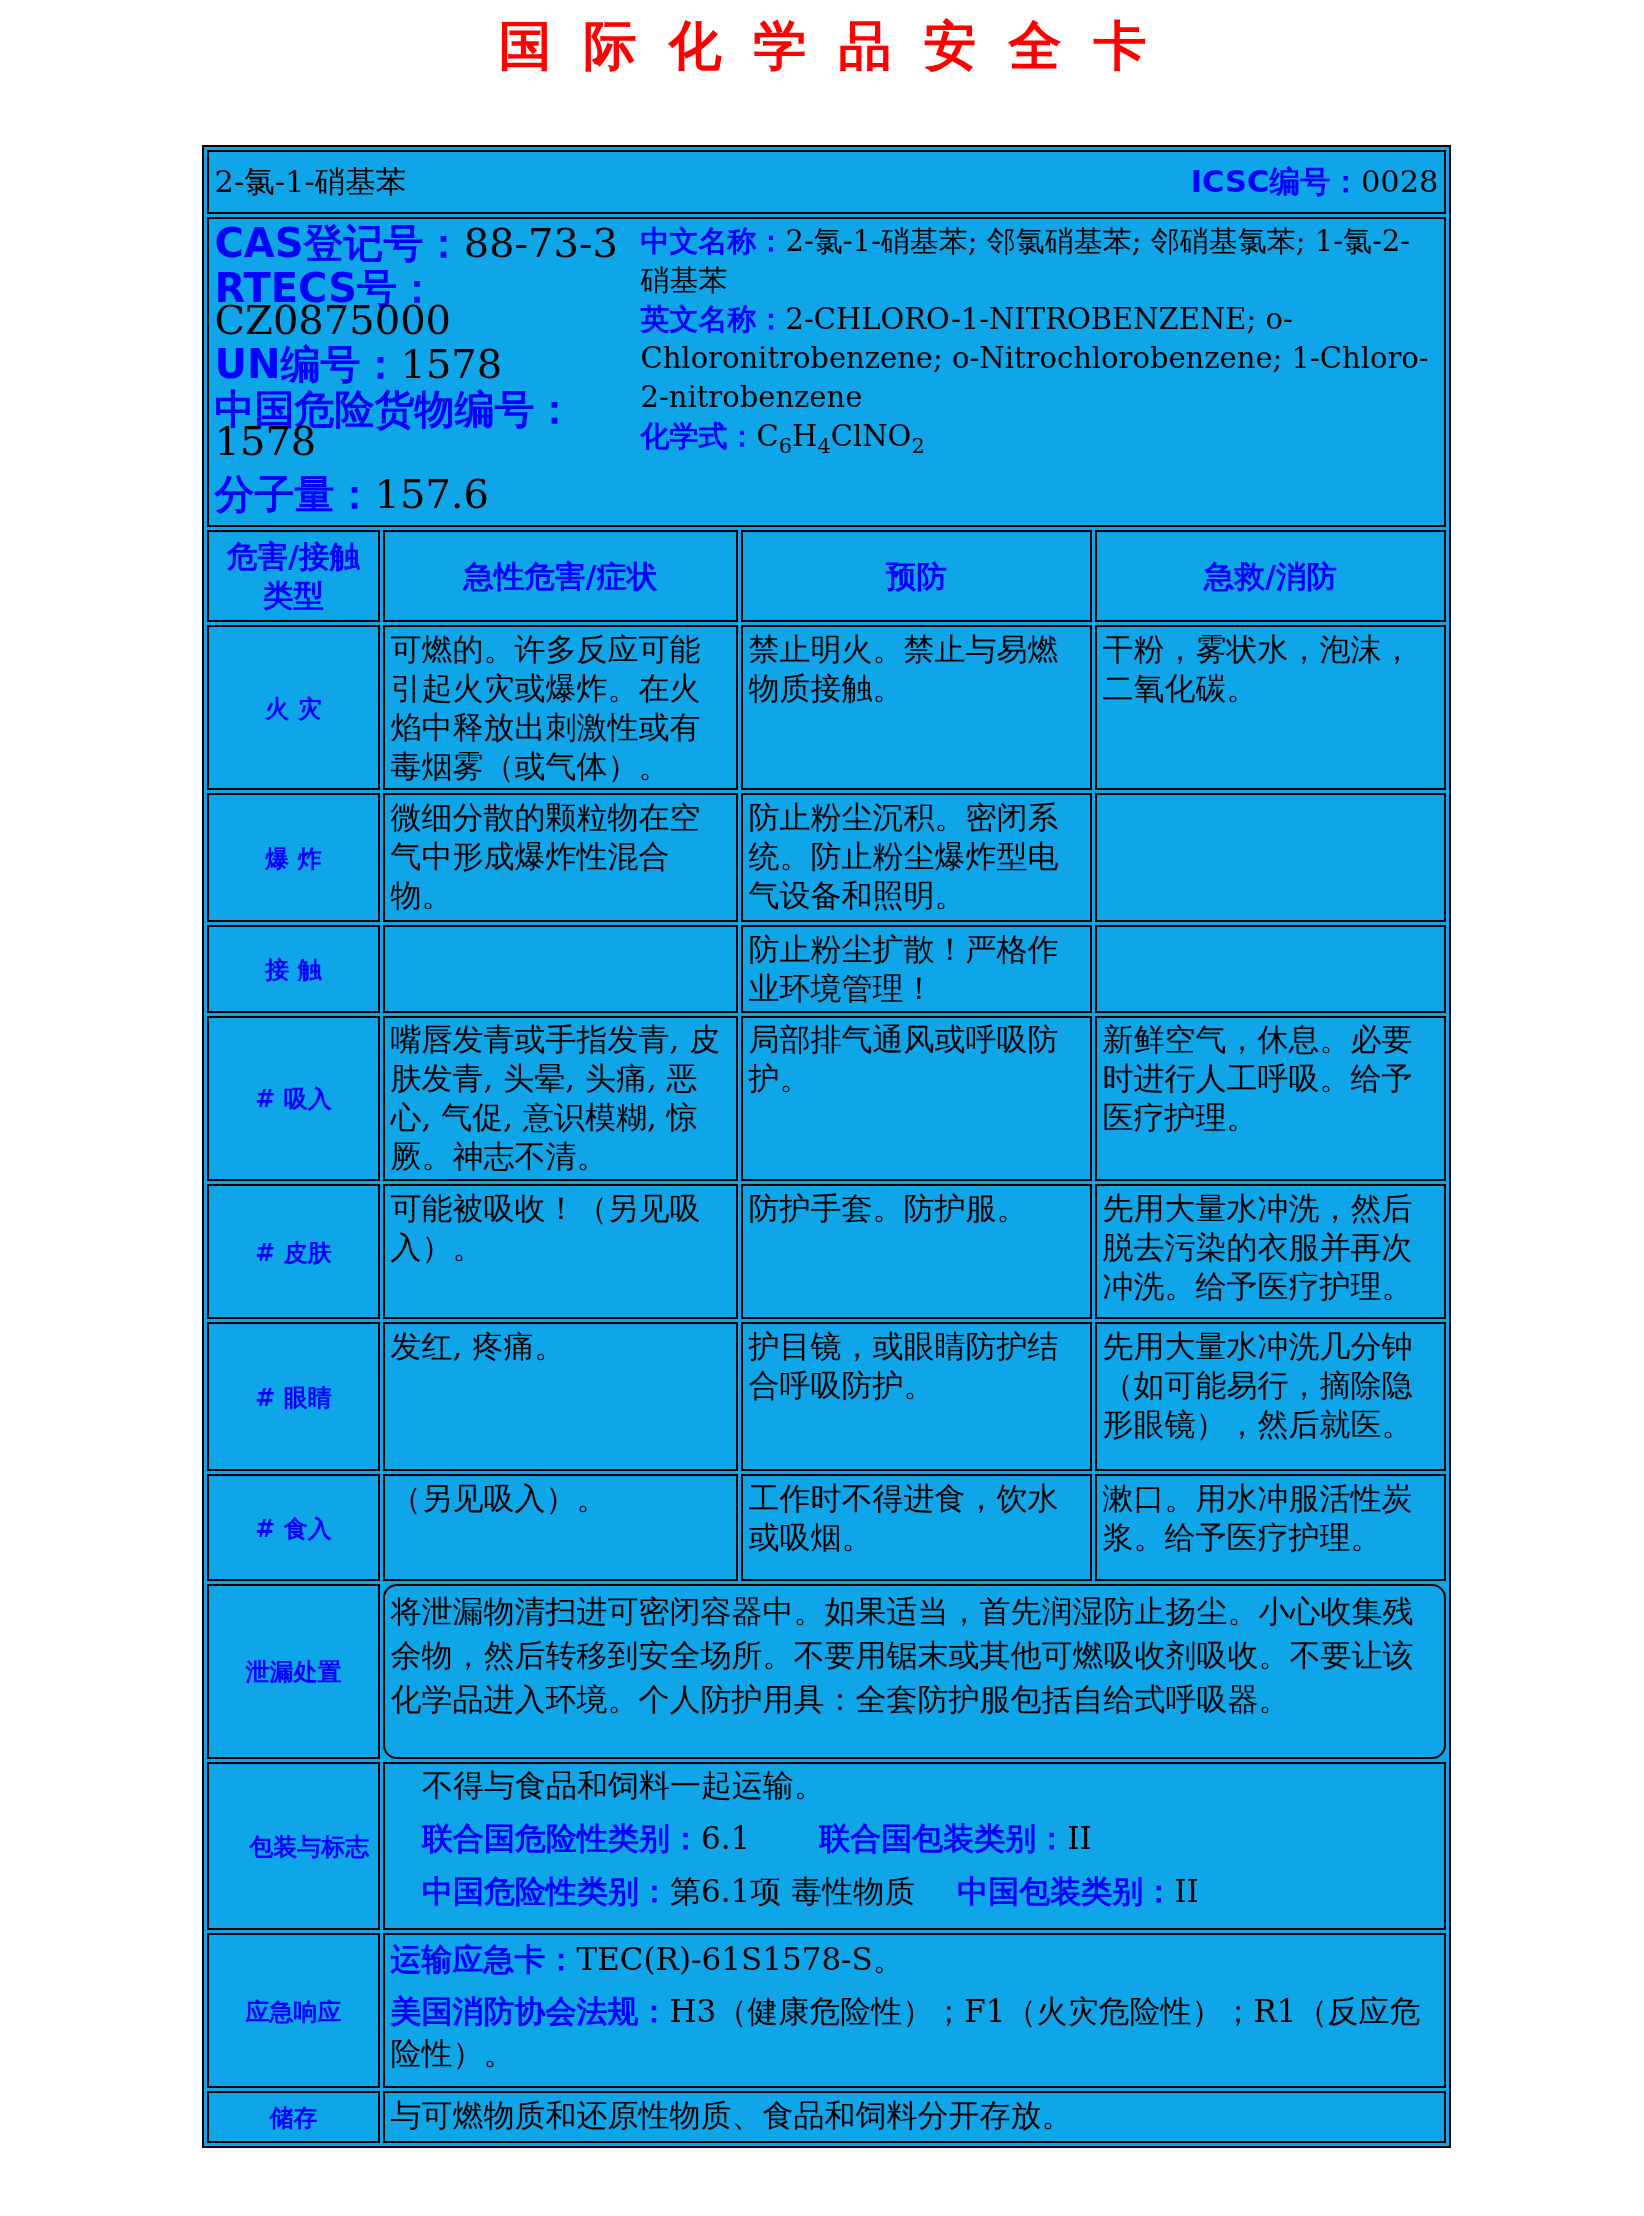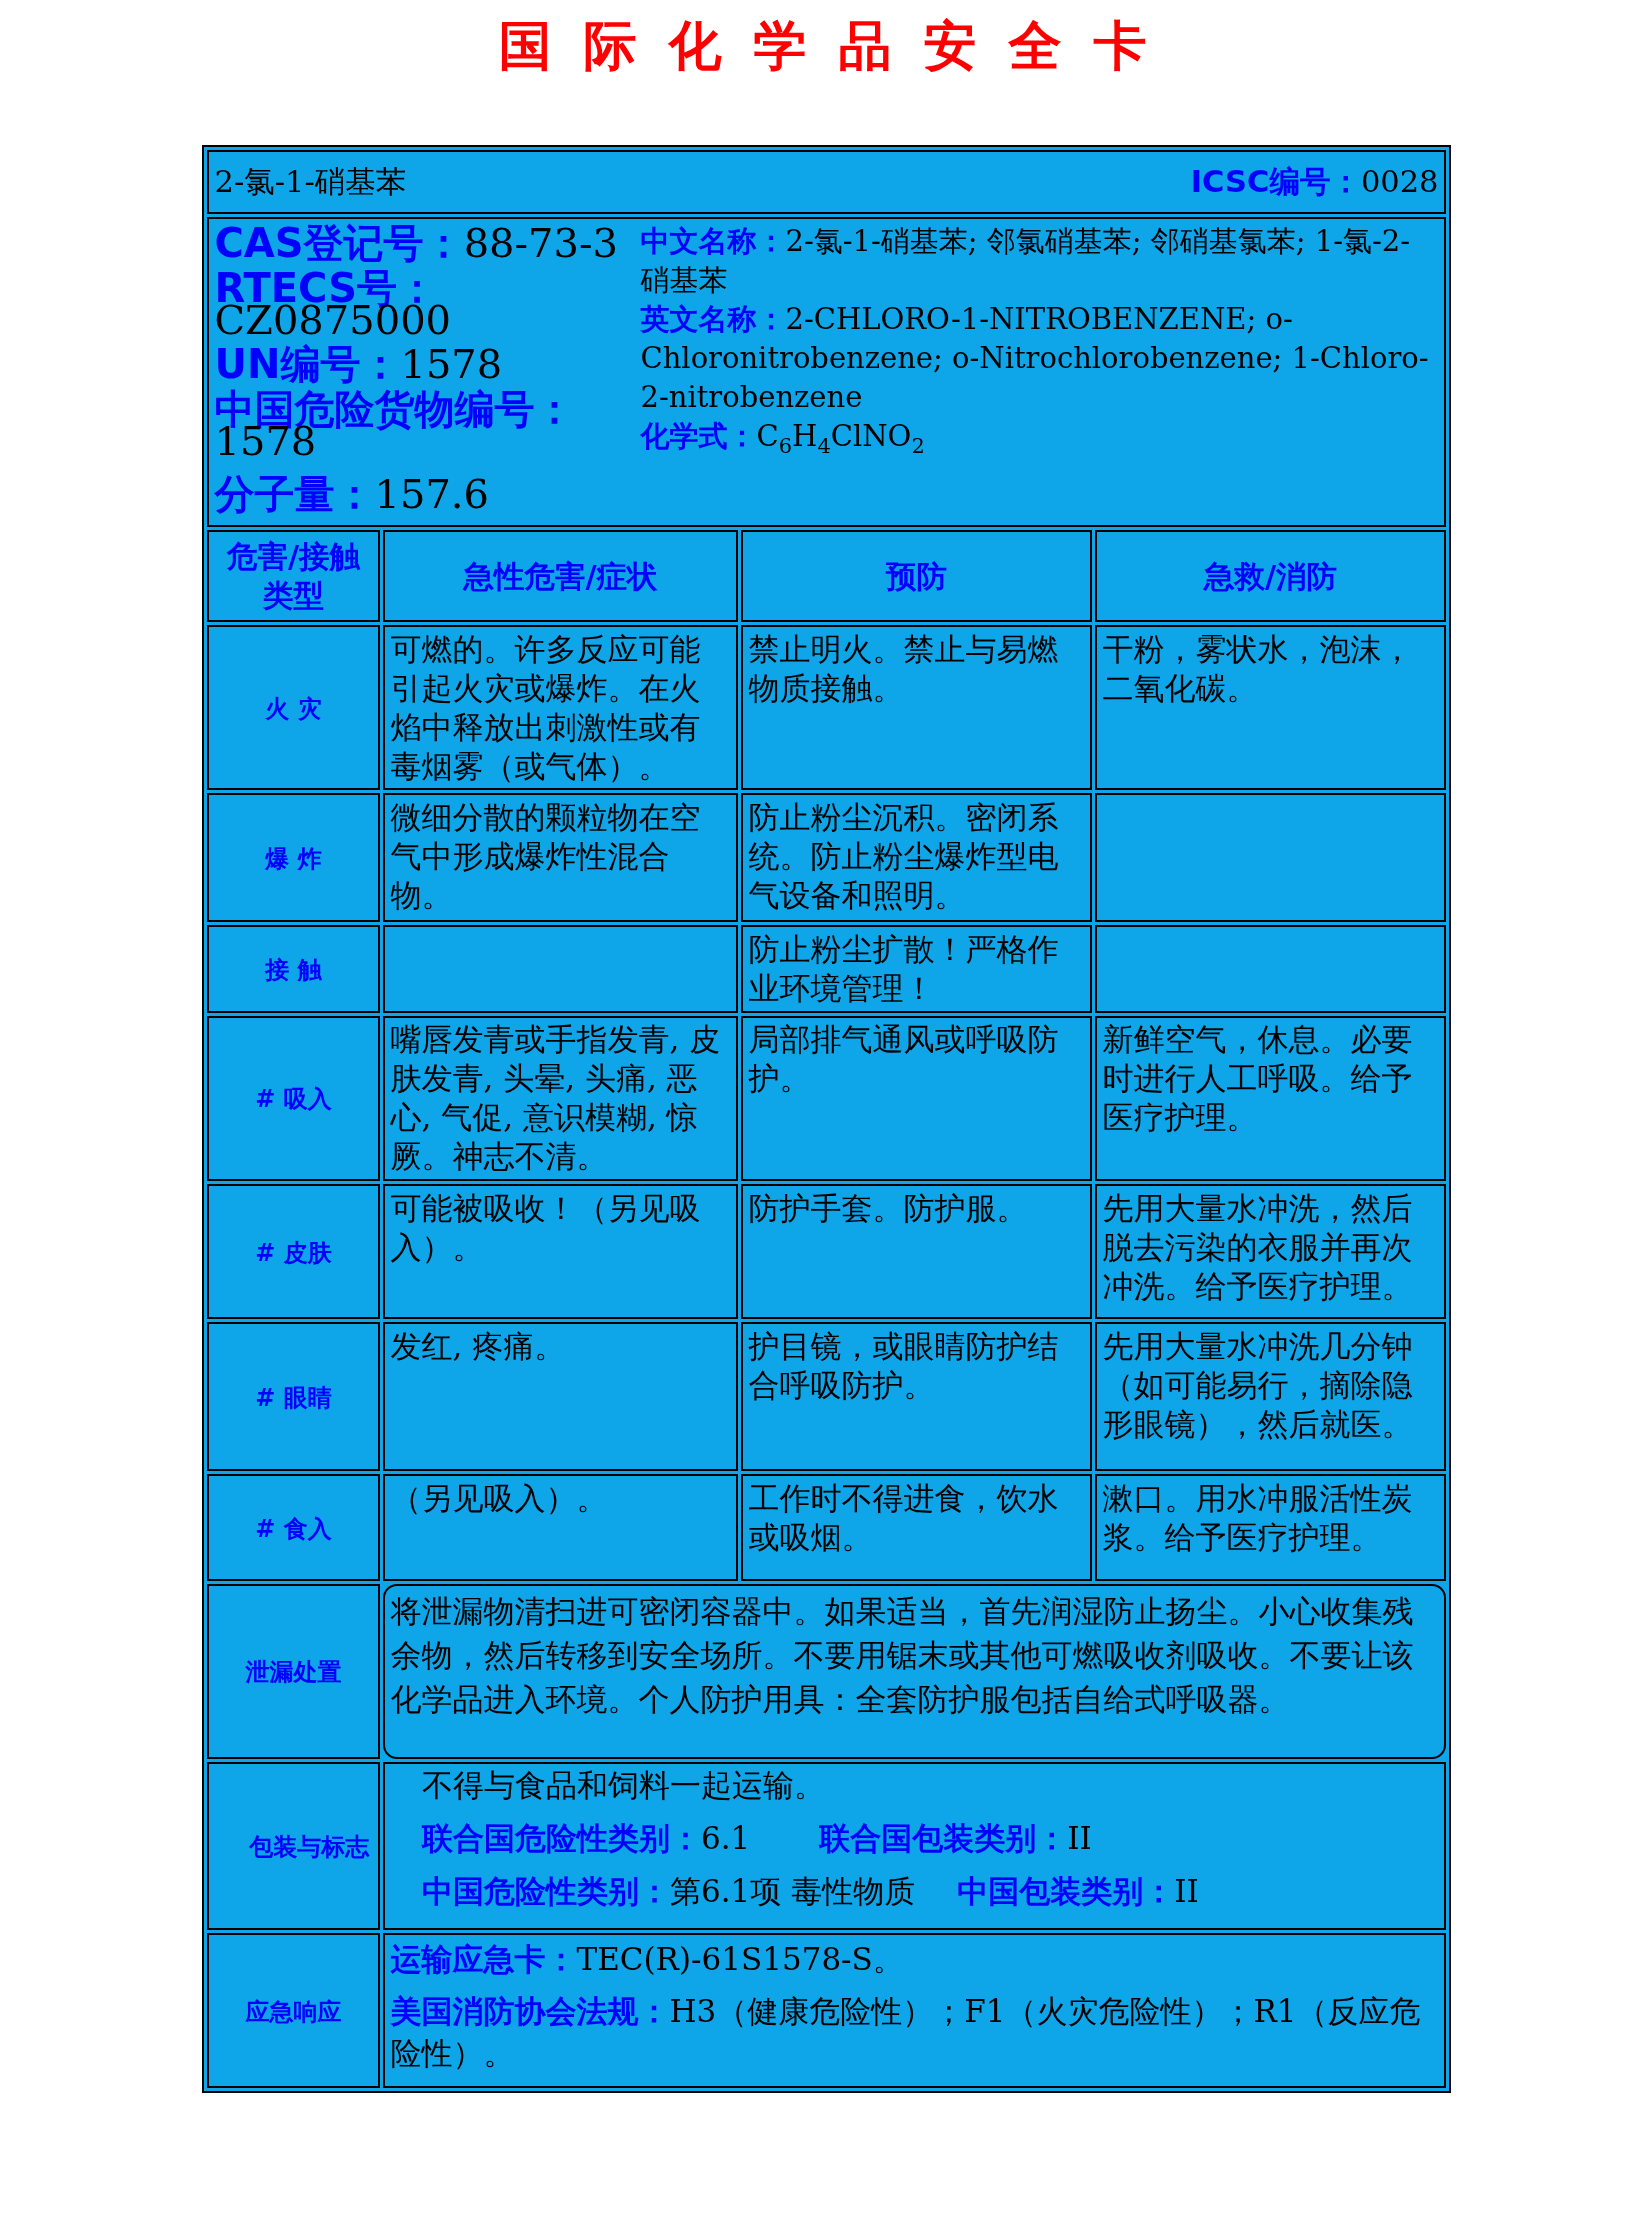--- a/index.html
+++ b/index.html
@@ -233,15 +233,19 @@
     <td class="content" colspan="3">
       <div class="em-line">
         <span class="b">运输应急卡：</span><span>TEC(R)-61S1578-S。</span>
       </div>
       <div class="em-line">
         <span class="b">美国消防协会法规：</span><span>H3（健康危险性）；F1（火灾危险性）；R1（反应危险性）。</span>
       </div>
     </td>
   </tr>
 
+  <tr class="r-store">
+    <td class="lbl"><span class="b">储存</span></td>
+    <td class="content" colspan="3">与可燃物质和还原性物质、食品和饲料分开存放。</td>
+  </tr>
 </tbody>
   </table>
 
 
 </body></html>

